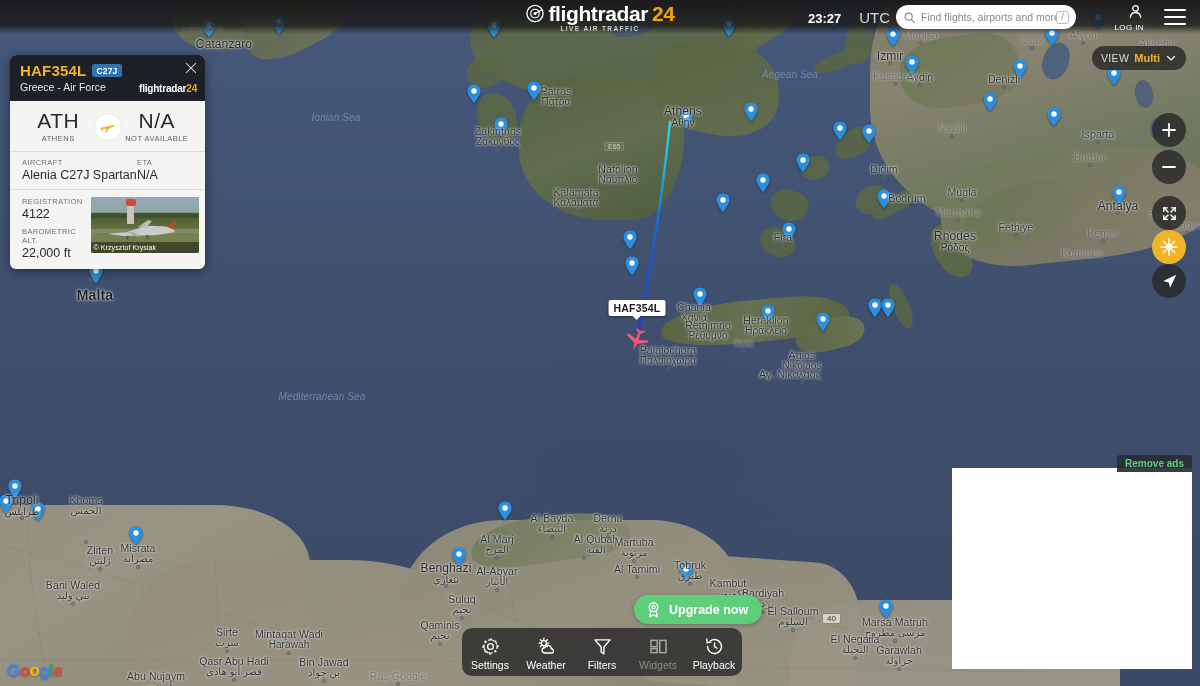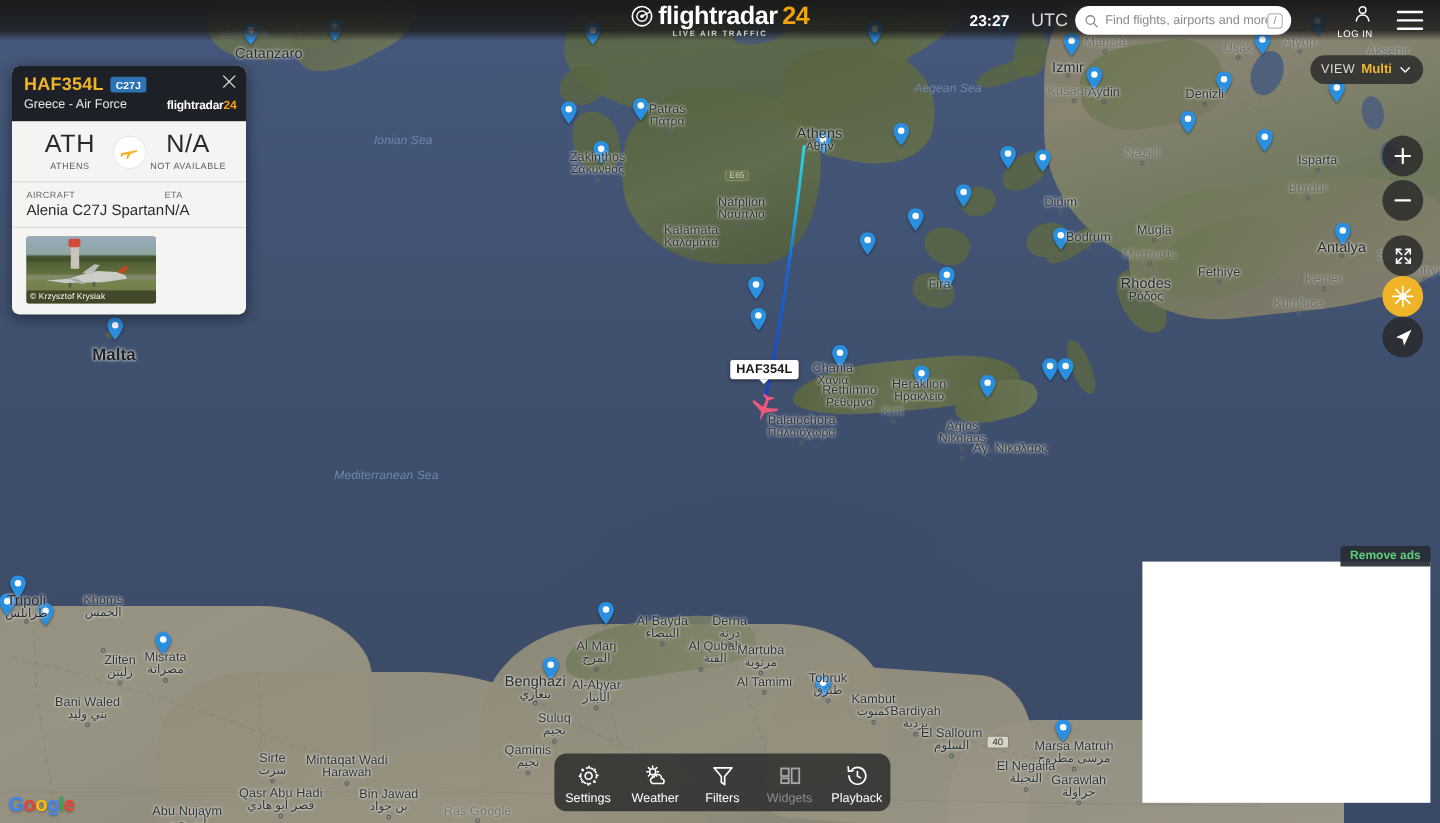--- a/index.html
+++ b/index.html
@@ -711,21 +711,21 @@
         <div class="mlabel" style="left: 576px; top: 187px;">Kalamata<span class="alt">Καλαμάτα</span></div>
         <div class="citydot" style="left: 576px; top: 211px;"></div>
         <div class="mlabel" style="left: 694px; top: 302px;">Chania<span class="alt">Χανιά</span></div>
         <div class="citydot" style="left: 694px; top: 326px;"></div>
         <div class="mlabel" style="left: 708px; top: 320px;">Rethimno<span class="alt">Ρέθυμνο</span></div>
         <div class="citydot" style="left: 708px; top: 344px;"></div>
         <div class="mlabel" style="left: 766px; top: 315px;">Heraklion<span class="alt">Ηράκλειο</span></div>
         <div class="citydot" style="left: 766px; top: 339px;"></div>
         <div class="mlabel" style="left: 802px; top: 350px;">Agios<span class="alt">Nikolaos</span></div>
         <div class="citydot" style="left: 802px; top: 374px;"></div>
-        <div class="mlabel" style="left: 842px; top: 369px;">Αγ. Νικόλαος</div>
+        <div class="mlabel" style="left: 790px; top: 369px;">Αγ. Νικόλαος</div>
         <div class="citydot" style="left: 802px; top: 382px;"></div>
         <div class="mlabel dim" style="left: 744px; top: 338px;">Kriti</div>
         <div class="citydot" style="left: 744px; top: 351px;"></div>
         <div class="mlabel" style="left: 668px; top: 345px;">Palaiochora<span class="alt">Παλαιόχωρα</span></div>
         <div class="citydot" style="left: 668px; top: 369px;"></div>
         <div class="mlabel" style="left: 783px; top: 232px;">Fira</div>
         <div class="citydot" style="left: 783px; top: 245px;"></div>
         <div class="mlabel mid" style="left: 890px; top: 50px;">Izmir</div>
         <div class="citydot" style="left: 890px; top: 63px;"></div>
         <div class="mlabel dim" style="left: 921px; top: 30px;">Manisa</div>
@@ -918,20 +918,26 @@
         <div class="p-lab">AIRCRAFT</div>
         <div class="p-val">Alenia C27J Spartan</div>
       </div>
       <div class="p-field eta">
         <div class="p-lab">ETA</div>
         <div class="p-val">N/A</div>
       </div>
     </div>
 
     <div id="p-bot">
+      <div id="p-botleft">
+        <div class="p-lab">REGISTRATION</div>
+        <div class="p-val">4122</div>
+        <div class="p-lab" style="margin-top:6px">BAROMETRIC ALT.</div>
+        <div class="p-val">22,000 ft</div>
+      </div>
       <div id="p-thumb">
 
         <div style="position:absolute;inset:0;background:linear-gradient(180deg,#97a9bc 0%,#8fa6a2 26%,#4c5c33 34%,#5d6d3c 52%,#77844f 66%,#6d7a46 100%)"></div>
         <div style="position:absolute;left:0;right:0;top:28%;height:10%;background:#3e4f2a;opacity:.85"></div>
         <div style="position:absolute;left:0;right:0;top:58%;height:7%;background:#8a8f78;opacity:.7"></div>
         <div style="position:absolute;left:34%;top:5%;width:7px;height:24px;background:#c8c4bc"></div>
         <div style="position:absolute;left:32.5%;top:4%;width:10px;height:7px;background:#d14a3a;border-radius:2px"></div>
 
         <svg viewBox="0 0 108 36" style="position:absolute;left:6%;top:38%;width:86%;height:46%">
           <path d="M4 22 L30 20 L52 13 L64 11 L86 12 L96 16 L98 20 L70 24 L26 25 Z" fill="#c9ccc7"></path>
@@ -986,20 +992,28 @@
         <circle cx="12" cy="12" r="3.2" fill="#fff" stroke="none"></circle>
       </g>
     </svg>
   </div>
   <div class="mapbtn" id="btn-locate">
     <svg width="19" height="19" viewBox="0 0 24 24">
       <path d="M20.5 3.5 L4.2 11.4 L11.0 13.2 L12.8 20.0 Z" fill="#fff"></path>
     </svg>
   </div>
 
+  <div id="upgrade">
+    <svg width="19" height="19" viewBox="0 0 24 24">
+      <circle cx="12" cy="9.2" r="5.4" fill="none" stroke="#fff" stroke-width="1.7"></circle>
+      <circle cx="12" cy="9.2" r="2.1" fill="none" stroke="#fff" stroke-width="1.5"></circle>
+      <path d="M8.6 13.6 L7.2 21.2 L12 18.6 L16.8 21.2 L15.4 13.6" fill="none" stroke="#fff" stroke-width="1.7" stroke-linejoin="round"></path>
+    </svg>
+    <span>Upgrade now</span>
+  </div>
 
   <div id="toolbar">
     <div class="tbitem">
       <svg width="21" height="21" viewBox="0 0 24 24">
         <g fill="none" stroke="#fff" stroke-width="1.6">
           <circle cx="12" cy="12" r="3.3"></circle>
           <path d="M12 2.6 L13.3 5.2 M12 21.4 L10.7 18.8 M21.4 12 L18.8 10.7 M2.6 12 L5.2 13.3
                    M18.6 5.4 L16.5 7.2 M5.4 18.6 L7.5 16.8 M18.6 18.6 L16.8 16.5 M5.4 5.4 L7.2 7.5"></path>
           <circle cx="12" cy="12" r="7.6" stroke-dasharray="2.6 2.1"></circle>
         </g>

